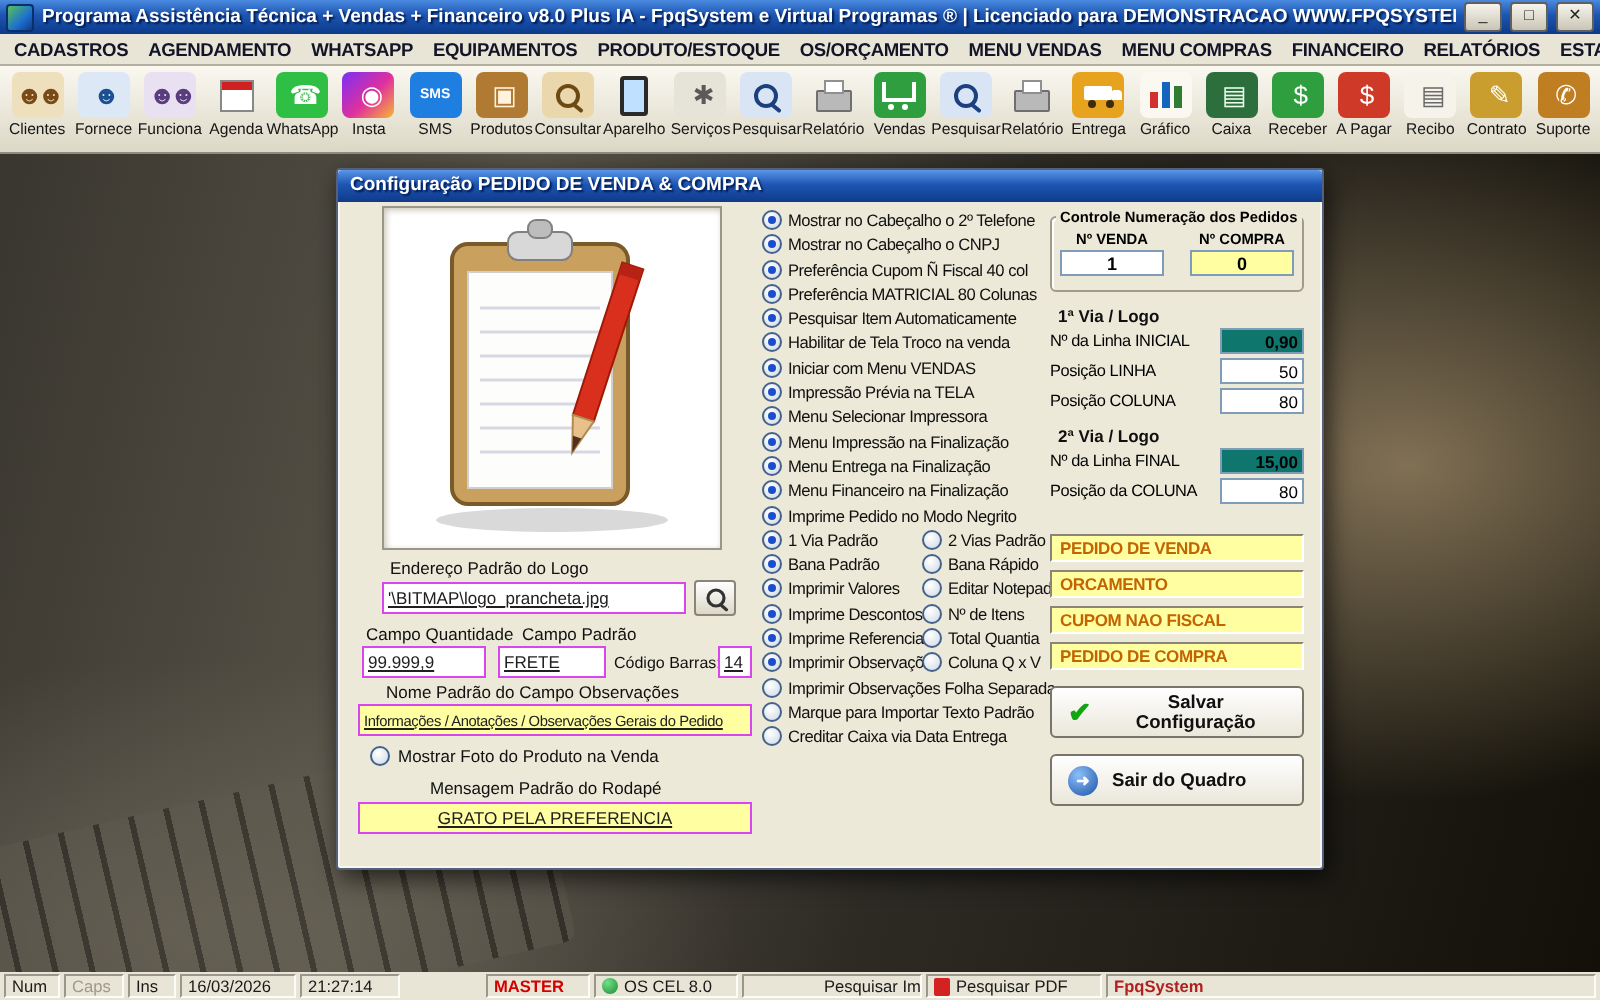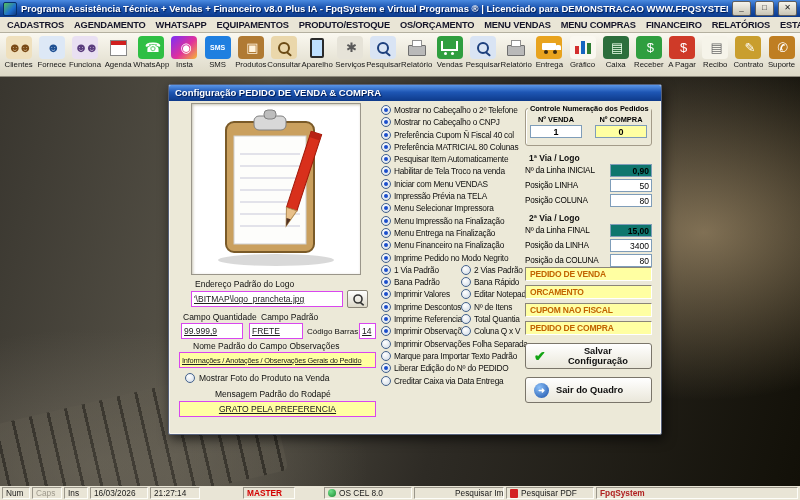--- a/index.html
+++ b/index.html
@@ -488,26 +488,20 @@
             </span>
           </div>
           <div class="opt-row">
             <span class="opt-item">
               <span class="radio"></span>
               <span class="opt-lbl">Marque para Importar Texto Padrão</span>
             </span>
           </div>
           <div class="opt-row">
             <span class="opt-item">
-              <span class="radio on"></span>
-              <span class="opt-lbl">Liberar Edição do Nº do PEDIDO</span>
-            </span>
-          </div>
-          <div class="opt-row">
-            <span class="opt-item">
               <span class="radio"></span>
               <span class="opt-lbl">Creditar Caixa via Data Entrega</span>
             </span>
           </div>
         </div>
 
       <div class="numpanel">
         <div class="grpbox">
           <div class="grp-title">Controle Numeração dos Pedidos</div>
           <div class="grp-cols">
@@ -538,24 +532,20 @@
             </div>
           </div>
 
         <div class="via-title" style="top:108px;left:4px">2ª Via / Logo</div>
         <div class="via-rows" style="top:118px">
             <div class="num-row">
               <span class="num-lbl">Nº da Linha FINAL</span>
               <input class="num-inp teal" value="15,00" style="">
             </div>
             <div class="num-row">
-              <span class="num-lbl">Posição da LINHA</span>
-              <input class="num-inp white" value="3400" style="">
-            </div>
-            <div class="num-row">
               <span class="num-lbl">Posição da COLUNA</span>
               <input class="num-inp white" value="80" style="">
             </div>
           </div>
 
         <div class="doc-list">
             <div class="doc-box">PEDIDO DE VENDA</div>
             <div class="doc-box">ORCAMENTO</div>
             <div class="doc-box">CUPOM NAO FISCAL</div>
             <div class="doc-box">PEDIDO DE COMPRA</div>
@@ -586,21 +576,21 @@
       </div>
       <div class="seg" style="width: 58px;">
         <span>16/03/2026</span>
       </div>
       <div class="seg" style="width: 50px;">
         <span>21:27:14</span>
       </div>
       <div class="seg" style="width: 52px; margin-left: 41px;">
         <span style="color: rgb(212, 0, 0); font-weight: bold;">MASTER</span>
       </div>
-      <div class="seg" style="width: 88px; margin-left: 27px;">
+      <div class="seg" style="width: 72px;">
         <span class="sico phone-green"></span>
         <span>OS CEL 8.0</span>
       </div>
       <div class="seg" style="width: 90px; padding-left: 37px;">
         <span class="sico google-colors"></span>
         <span>Pesquisar Imagens</span>
       </div>
       <div class="seg" style="width: 88px;">
         <span class="sico pdf-red"></span>
         <span>Pesquisar PDF</span>

